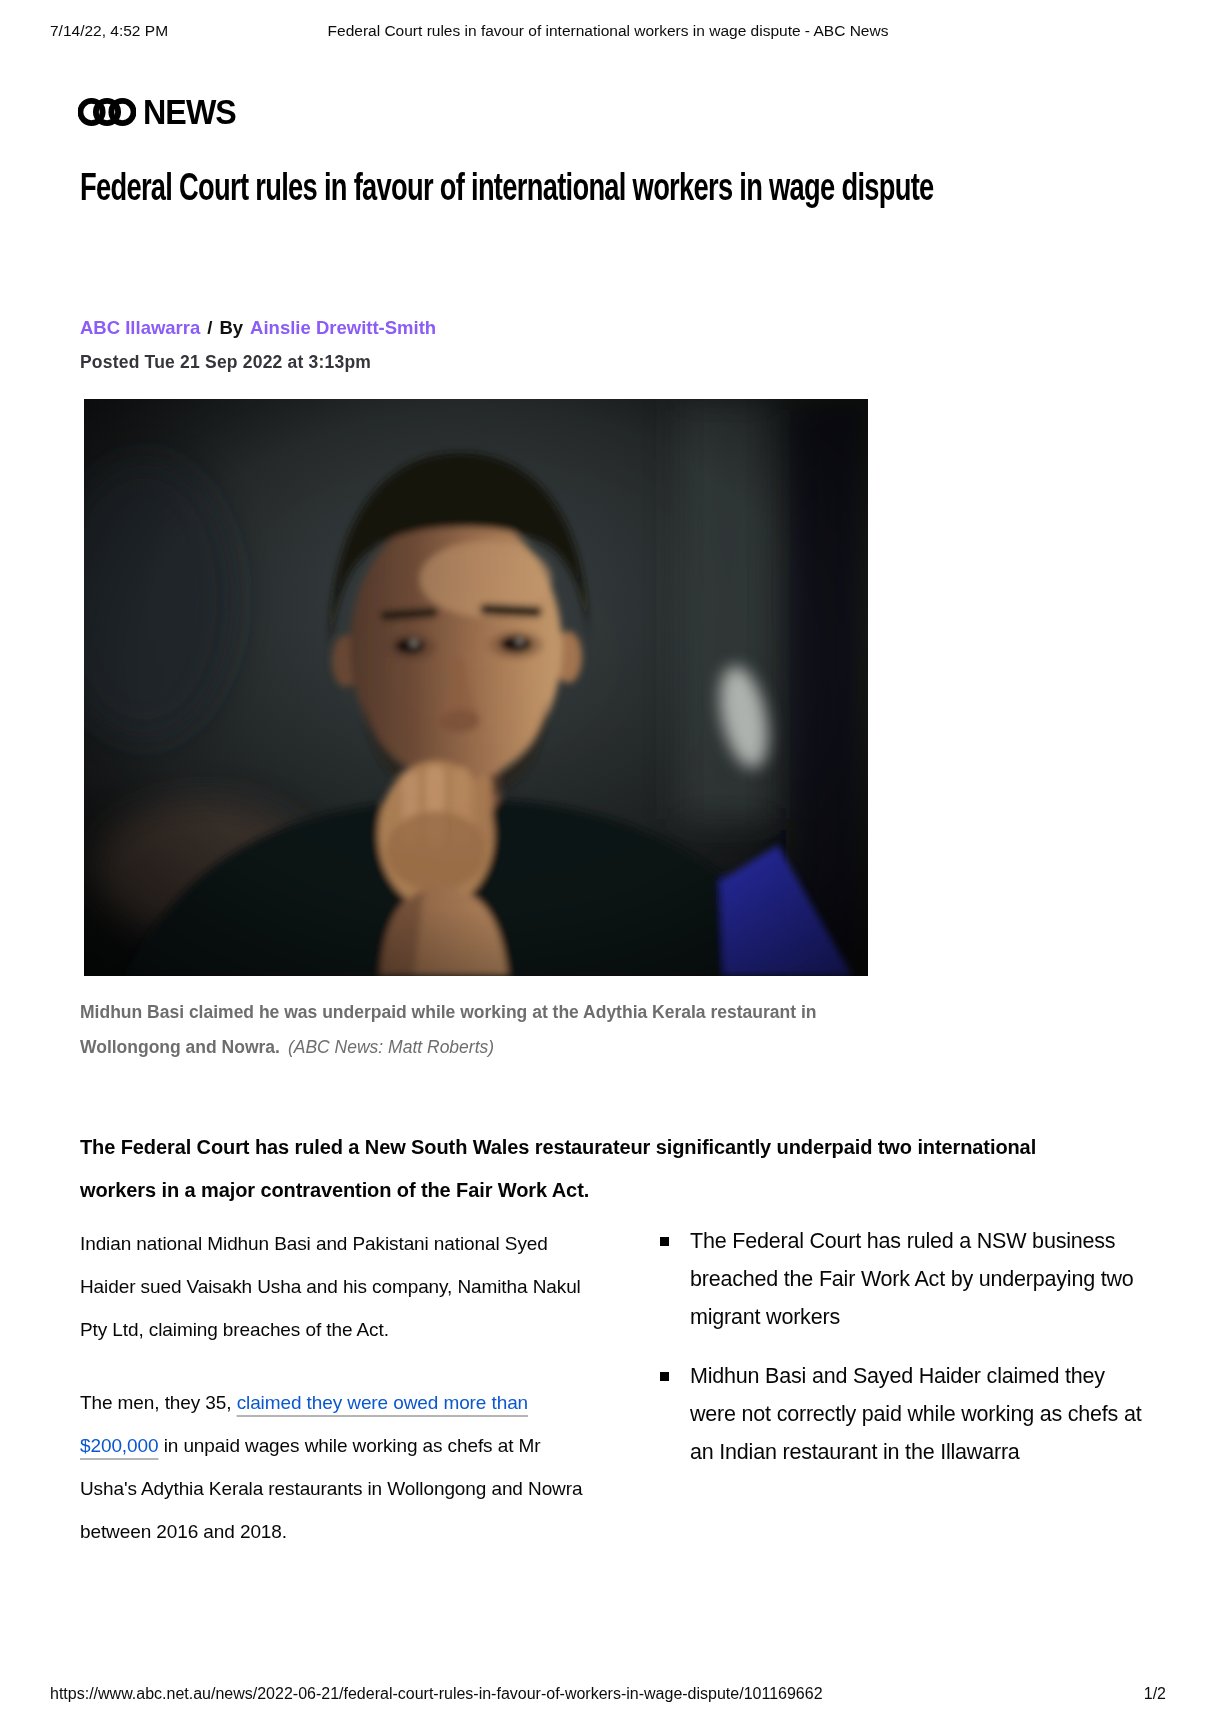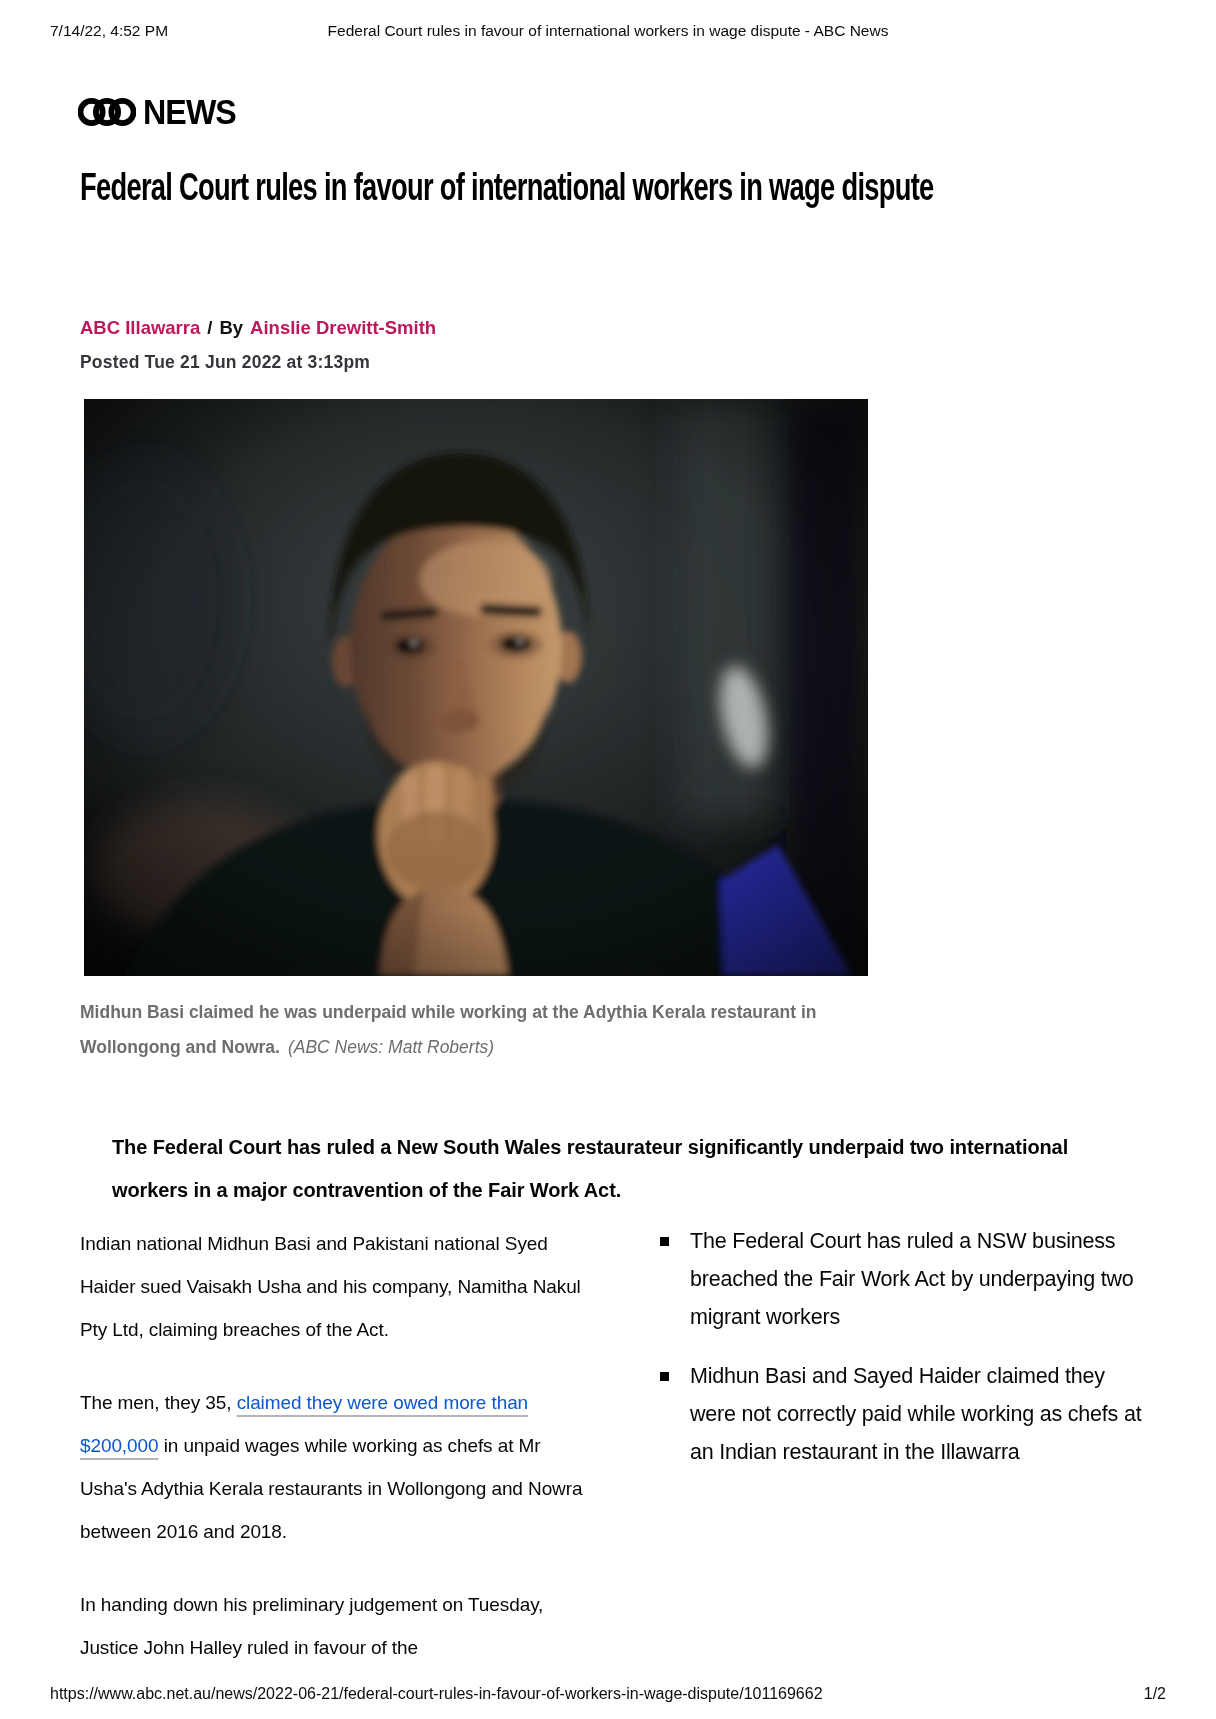--- a/index.html
+++ b/index.html
@@ -18,32 +18,32 @@
   .abc-symbol { display:block; }
   .brand-text { font-size:35px; font-weight:800; letter-spacing:-1px; color:#000; transform:scaleX(.92); transform-origin:left center; }
   
   .headline {
     position:absolute; top:161px; left:80px; width:1280px;
     font-size:39px; line-height:52px; font-weight:800; letter-spacing:-1px; color:#000;
     transform:scaleX(.70); transform-origin:top left;
   }
   
   .byline { position:absolute; top:317px; left:80px; font-size:18.5px; font-weight:700; color:#101010; }
-  .byline .lnk { color:#be185d; text-decoration:none; cursor:pointer; }
+  .byline .lnk { color:#8b5cf6; text-decoration:none; cursor:pointer; }
   .byline .sep { margin:0 7px; font-weight:700; }
   .byline .bylabel { margin-right:7px; }
   .posted { position:absolute; top:352px; left:80px; font-size:17.5px; font-weight:600; letter-spacing:.2px; color:#35353b; }
   
   .photo-wrap { position:absolute; top:399px; left:84px; width:784px; height:577px; background:#17191a; }
   .photo-wrap svg { display:block; }
   
   .caption { position:absolute; top:995px; left:80px; width:805px; font-size:17.5px; line-height:35px; font-weight:600; color:#6e6e6e; }
   .caption .credit { font-style:italic; font-weight:500; margin-left:8px; }
   
-  .lead { position:absolute; top:1126px; left:80px; width:985px; font-size:20px; line-height:43px; font-weight:600; letter-spacing:-.1px; color:#050505;margin-left:32px; }
+  .lead { position:absolute; top:1126px; left:80px; width:985px; font-size:20px; line-height:43px; font-weight:600; letter-spacing:-.1px; color:#050505; }
   
   .columns { position:absolute; top:1222px; left:80px; width:1080px; display:flex; }
   .col-left { width:508px; }
   .col-left p { font-size:19px; line-height:43px; font-weight:500; letter-spacing:-.1px; color:#070707; margin-bottom:30px; }
   .body-link { color:#0b57d0; text-decoration:underline; text-decoration-color:#b5b5b5; text-decoration-thickness:2px; text-underline-offset:6px; cursor:pointer; }
   .col-right { width:500px; margin-left:62px; }
   .kp-heading { font-size:24px; font-weight:800; letter-spacing:-.3px; color:#000; margin:4px 0 40px 0; }
   .kp-item { display:flex; margin-bottom:21px; }
   .kp-marker { flex:none; width:9px; height:9px; background:#000; margin:15px 21px 0 10px; }
   .kp-text { font-size:21.5px; line-height:38px; font-weight:500; letter-spacing:-.2px; color:#070707; }
@@ -65,21 +65,21 @@
       <circle cx="46" cy="22" r="11.5" fill="none" stroke="#000" stroke-width="6"></circle>
     </svg>
     <span class="brand-text">NEWS</span>
   </div>
 
   <h1 class="headline">Federal Court rules in favour of international workers in wage dispute</h1>
 
   <div class="byline">
     <span class="lnk">ABC Illawarra</span><span class="sep">/</span><span class="bylabel">By</span><span class="lnk">Ainslie Drewitt-Smith</span>
   </div>
-  <div class="posted">Posted Tue 21 Jun 2022 at 3:13pm</div>
+  <div class="posted">Posted Tue 21 Sep 2022 at 3:13pm</div>
 
   <div class="photo-wrap">
     <svg width="784" height="577" viewBox="0 0 784 577">
       <defs>
         <radialGradient id="g-bg" cx="48%" cy="35%" r="78%">
           <stop offset="0%" stop-color="#3e4546"></stop>
             <stop offset="45%" stop-color="#262b2c"></stop>
           <stop offset="80%" stop-color="#151718"></stop>
             <stop offset="100%" stop-color="#0c0d0e"></stop>
         </radialGradient>
@@ -155,21 +155,20 @@
   <div class="caption">
     <span>Midhun Basi claimed he was underpaid while working at the Adythia Kerala restaurant in Wollongong and Nowra.</span><span class="credit">(ABC News: Matt Roberts)</span>
   </div>
 
   <div class="lead">The Federal Court has ruled a New South Wales restaurateur significantly underpaid two international workers in a major contravention of the Fair Work Act.</div>
 
   <div class="columns">
     <div class="col-left">
       <p>Indian national Midhun Basi and Pakistani national Syed Haider sued Vaisakh Usha and his company, Namitha Nakul Pty Ltd, claiming breaches of the Act.</p>
       <p><span>The men, they 35, </span><span class="body-link">claimed they were owed more than $200,000</span><span> in unpaid wages while working as chefs at Mr Usha's Adythia Kerala restaurants in Wollongong and Nowra between 2016 and 2018.</span></p>
-      <p>In handing down his preliminary judgement on Tuesday, Justice John Halley ruled in favour of the</p>
     </div>
     <div class="col-right">
       <div class="kp-item">
         <span class="kp-marker"></span>
         <span class="kp-text">The Federal Court has ruled a NSW business breached the Fair Work Act by underpaying two migrant workers</span>
       </div>
       <div class="kp-item">
         <span class="kp-marker"></span>
         <span class="kp-text">Midhun Basi and Sayed Haider claimed they were not correctly paid while working as chefs at an Indian restaurant in the Illawarra</span>
       </div>

